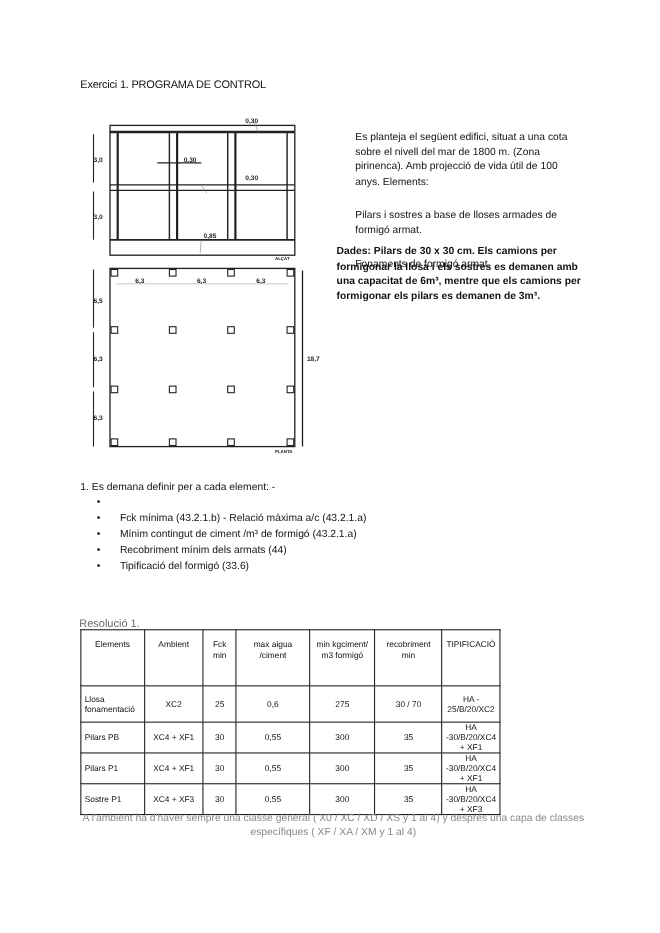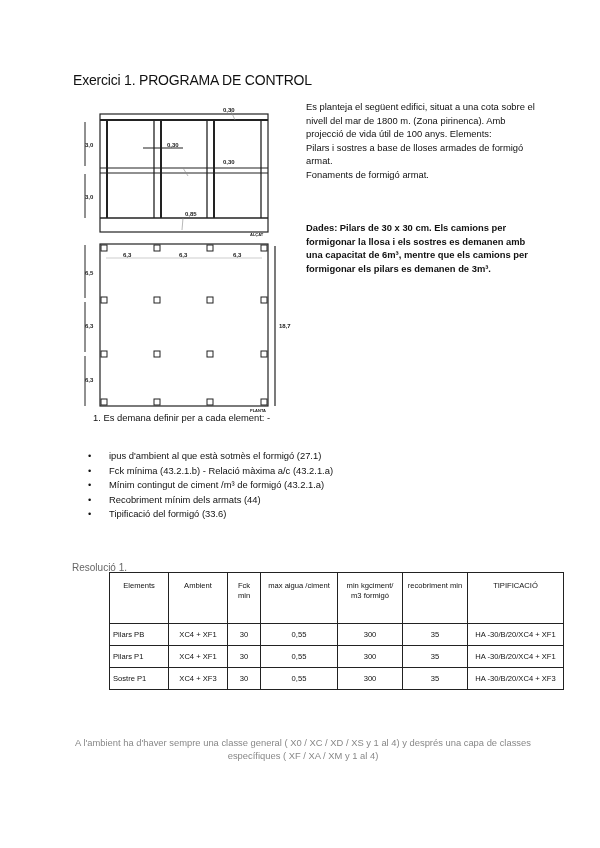--- a/index.html
+++ b/index.html
@@ -1,30 +1,30 @@
 <!DOCTYPE html>
 <html><head>
 <meta charset="utf-8">
 <style>
   html, body { margin:0; padding:0; background:#fff; }
   body { width:600px; height:848px; position:relative; overflow:hidden;
          font-family:"Liberation Sans", sans-serif; color:#111; }
   .abs { position:absolute; }
-  .title { left:73px; top:72px; font-size:14px; letter-spacing:-0.2px; }
+  .title { left:73px; top:72px; font-size:10px; letter-spacing:-0.2px; }
   .intro { left:306px; top:100px; width:235px; font-size:9.4px; line-height:13.6px; }
-  .intro p { margin:0; }
+  .intro p { margin:17px; }
   .dades { left:306px; top:221px; width:235px; font-size:9.4px; line-height:13.6px;font-weight:bold; }
   .diagram { left:75px; top:100px; }
-  .task { left:73px; top:412px; font-size:9.4px;margin-left:20px; }
+  .task { left:73px; top:436px; font-size:9.4px; }
   .task-list { left:88px; top:449px; font-size:9.4px; margin:0; padding:0; list-style:none; }
   .task-list li { height:14.5px; line-height:14.5px; position:relative; padding-left:21px; }
   .task-list li .bullet { position:absolute; left:0; top:0; }
   .resol { left:72px; top:562px; font-size:10px; color:#666; }
   table.res { position:absolute; left:73px; top:572px; border-collapse:collapse;
-              font-size:7.6px; width:455px;margin-left:36px; }
+              font-size:7.6px; width:382px; }
   table.res td, table.res th { border:1.3px solid #222; text-align:center; font-weight:normal;
               padding:0 3px; }
   table.res th { height:42px; vertical-align:top; padding-top:8px; line-height:9.5px; }
   table.res td { height:21px; }
   table.res tr.first td { height:32px; }
   table.res td.left { text-align:left; }
   .note { left:73px; top:737px; width:460px; font-size:9.4px; color:#888; line-height:12.5px;text-align:center; }
 </style>
 </head>
 <body>
@@ -110,39 +110,48 @@
       <rect x="186" y="251" width="6" height="6"></rect>
     <rect x="26" y="299" width="6" height="6"></rect>
       <rect x="79" y="299" width="6" height="6"></rect>
       <rect x="132" y="299" width="6" height="6"></rect>
       <rect x="186" y="299" width="6" height="6"></rect>
   </g>
 </svg>
 
 <div class="abs task">1. Es demana definir per a cada element: -</div>
 <ul class="abs task-list">
-  <li><span class="bullet">•</span><span>ipus d'ambient al que està sotmès el formigó (27.1)</span></li>
+  <li><span class="bullet">•</span></li>
   <li><span class="bullet">•</span><span>Fck mínima (43.2.1.b) - Relació màxima a/c (43.2.1.a)</span></li>
   <li><span class="bullet">•</span><span> Mínim contingut de ciment /m³ de formigó (43.2.1.a)</span></li>
   <li><span class="bullet">•</span><span>Recobriment mínim dels armats (44)</span></li>
   <li><span class="bullet">•</span><span>Tipificació del formigó (33.6)</span></li>
 </ul>
 
 <div class="abs resol">Resolució 1.</div>
 
 <table class="res">
   <tbody>
       <tr>
     <th style="width:52px">Elements</th>
     <th style="width:52px">Ambient</th>
     <th style="width:26px">Fck min</th>
     <th style="width:70px">max aigua /ciment</th>
     <th style="width:58px">min kgciment/ m3 formigó</th>
     <th style="width:58px">recobriment min</th>
     <th>TIPIFICACIÓ</th>
+  </tr>
+  <tr class="first">
+    <td class="left">Llosa fonamentació</td>
+    <td>XC2</td>
+    <td>25</td>
+    <td>0,6</td>
+    <td>275</td>
+    <td>30 / 70</td>
+    <td>HA - 25/B/20/XC2</td>
   </tr>
   <tr>
     <td class="left">Pilars PB</td>
     <td>XC4 + XF1</td>
     <td>30</td>
     <td>0,55</td>
     <td>300</td>
     <td>35</td>
     <td>HA -30/B/20/XC4 + XF1</td>
   </tr>

